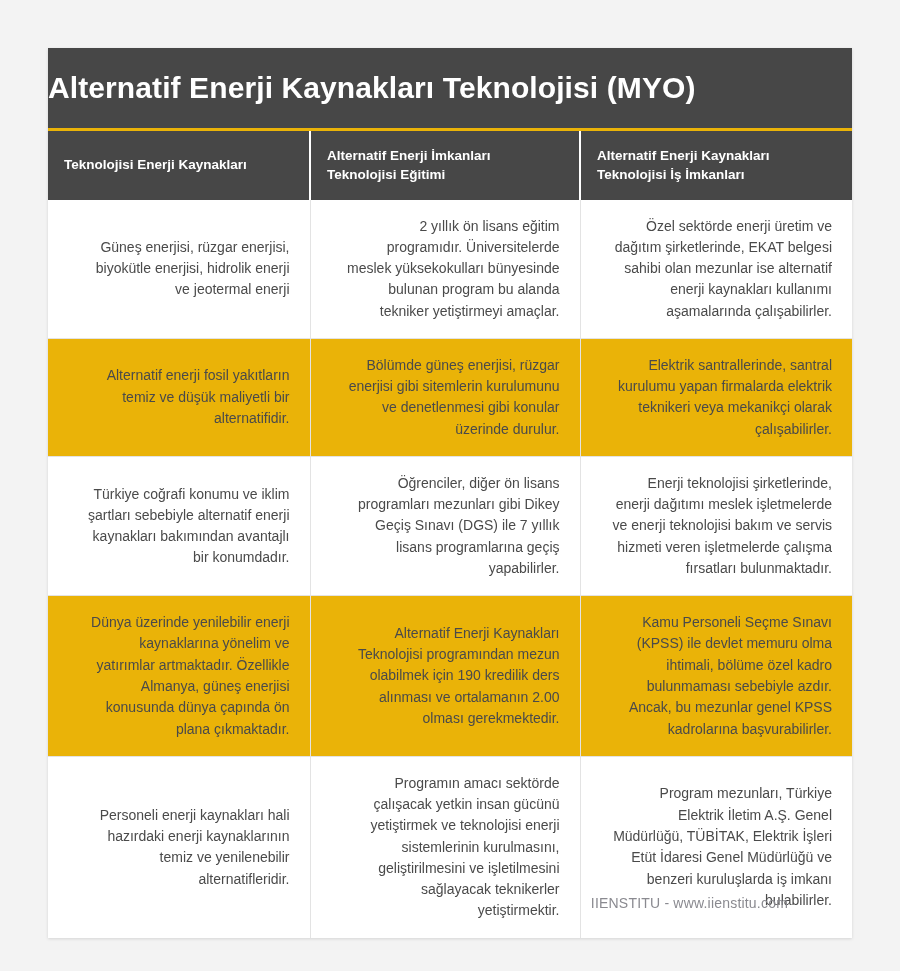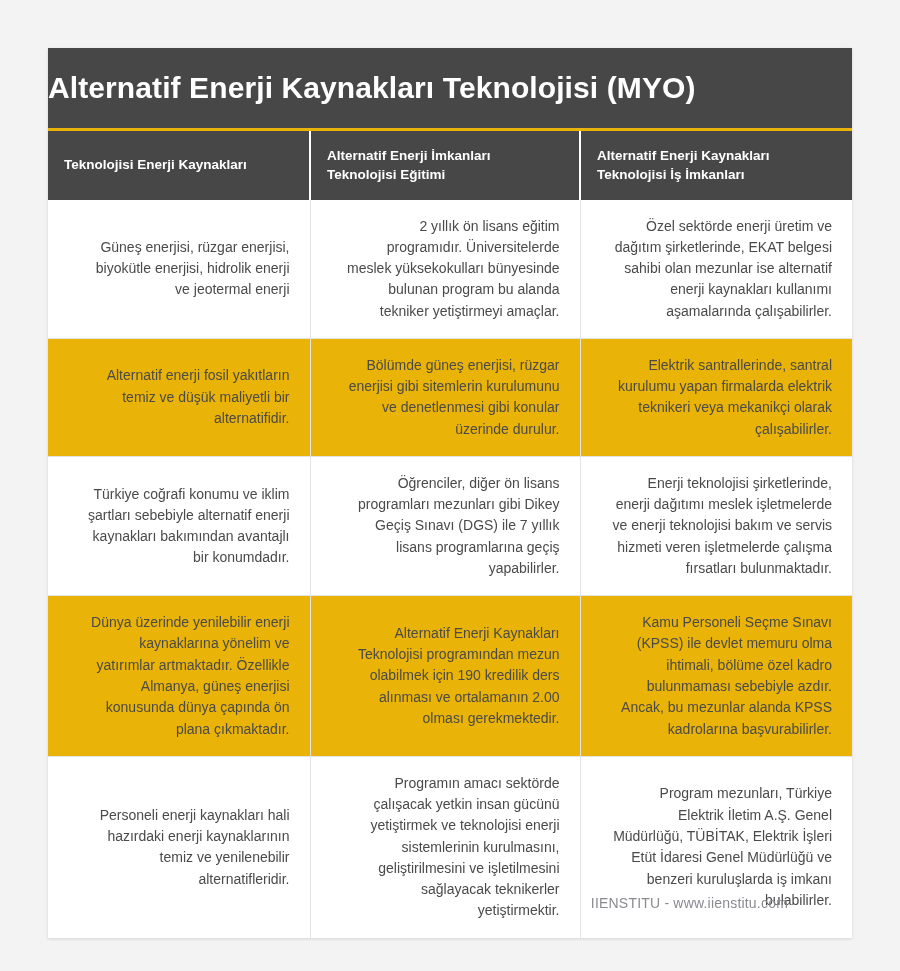--- a/index.html
+++ b/index.html
@@ -137,21 +137,21 @@
           <td>Elektrik santrallerinde, santral kurulumu yapan firmalarda elektrik teknikeri veya mekanikçi olarak çalışabilirler.</td>
         </tr>
         <tr>
           <td>Türkiye coğrafi konumu ve iklim şartları sebebiyle alternatif enerji kaynakları bakımından avantajlı bir konumdadır.</td>
           <td>Öğrenciler, diğer ön lisans programları mezunları gibi Dikey Geçiş Sınavı (DGS) ile 7 yıllık lisans programlarına geçiş yapabilirler.</td>
           <td>Enerji teknolojisi şirketlerinde, enerji dağıtımı meslek işletmelerde ve enerji teknolojisi bakım ve servis hizmeti veren işletmelerde çalışma fırsatları bulunmaktadır.</td>
         </tr>
         <tr class="stripe">
           <td>Dünya üzerinde yenilebilir enerji kaynaklarına yönelim ve yatırımlar artmaktadır. Özellikle Almanya, güneş enerjisi konusunda dünya çapında ön plana çıkmaktadır.</td>
           <td>Alternatif Enerji Kaynakları Teknolojisi programından mezun olabilmek için 190 kredilik ders alınması ve ortalamanın 2.00 olması gerekmektedir.</td>
-          <td>Kamu Personeli Seçme Sınavı (KPSS) ile devlet memuru olma ihtimali, bölüme özel kadro bulunmaması sebebiyle azdır. Ancak, bu mezunlar alanda KPSS kadrolarına başvurabilirler.</td>
+          <td>Kamu Personeli Seçme Sınavı (KPSS) ile devlet memuru olma ihtimali, bölüme özel kadro bulunmaması sebebiyle azdır. Ancak, bu mezunlar genel KPSS kadrolarına başvurabilirler.</td>
         </tr>
         <tr>
           <td>Personeli enerji kaynakları hali hazırdaki enerji kaynaklarının temiz ve yenilenebilir alternatifleridir.</td>
           <td>Programın amacı sektörde çalışacak yetkin insan gücünü yetiştirmek ve teknolojisi enerji sistemlerinin kurulmasını, geliştirilmesini ve işletilmesini sağlayacak teknikerler yetiştirmektir.</td>
           <td>Program mezunları, Türkiye Elektrik İletim A.Ş. Genel Müdürlüğü, TÜBİTAK, Elektrik İşleri Etüt İdaresi Genel Müdürlüğü ve benzeri kuruluşlarda iş imkanı bulabilirler.</td>
         </tr>
       </tbody>
     </table>
   </div>
 

